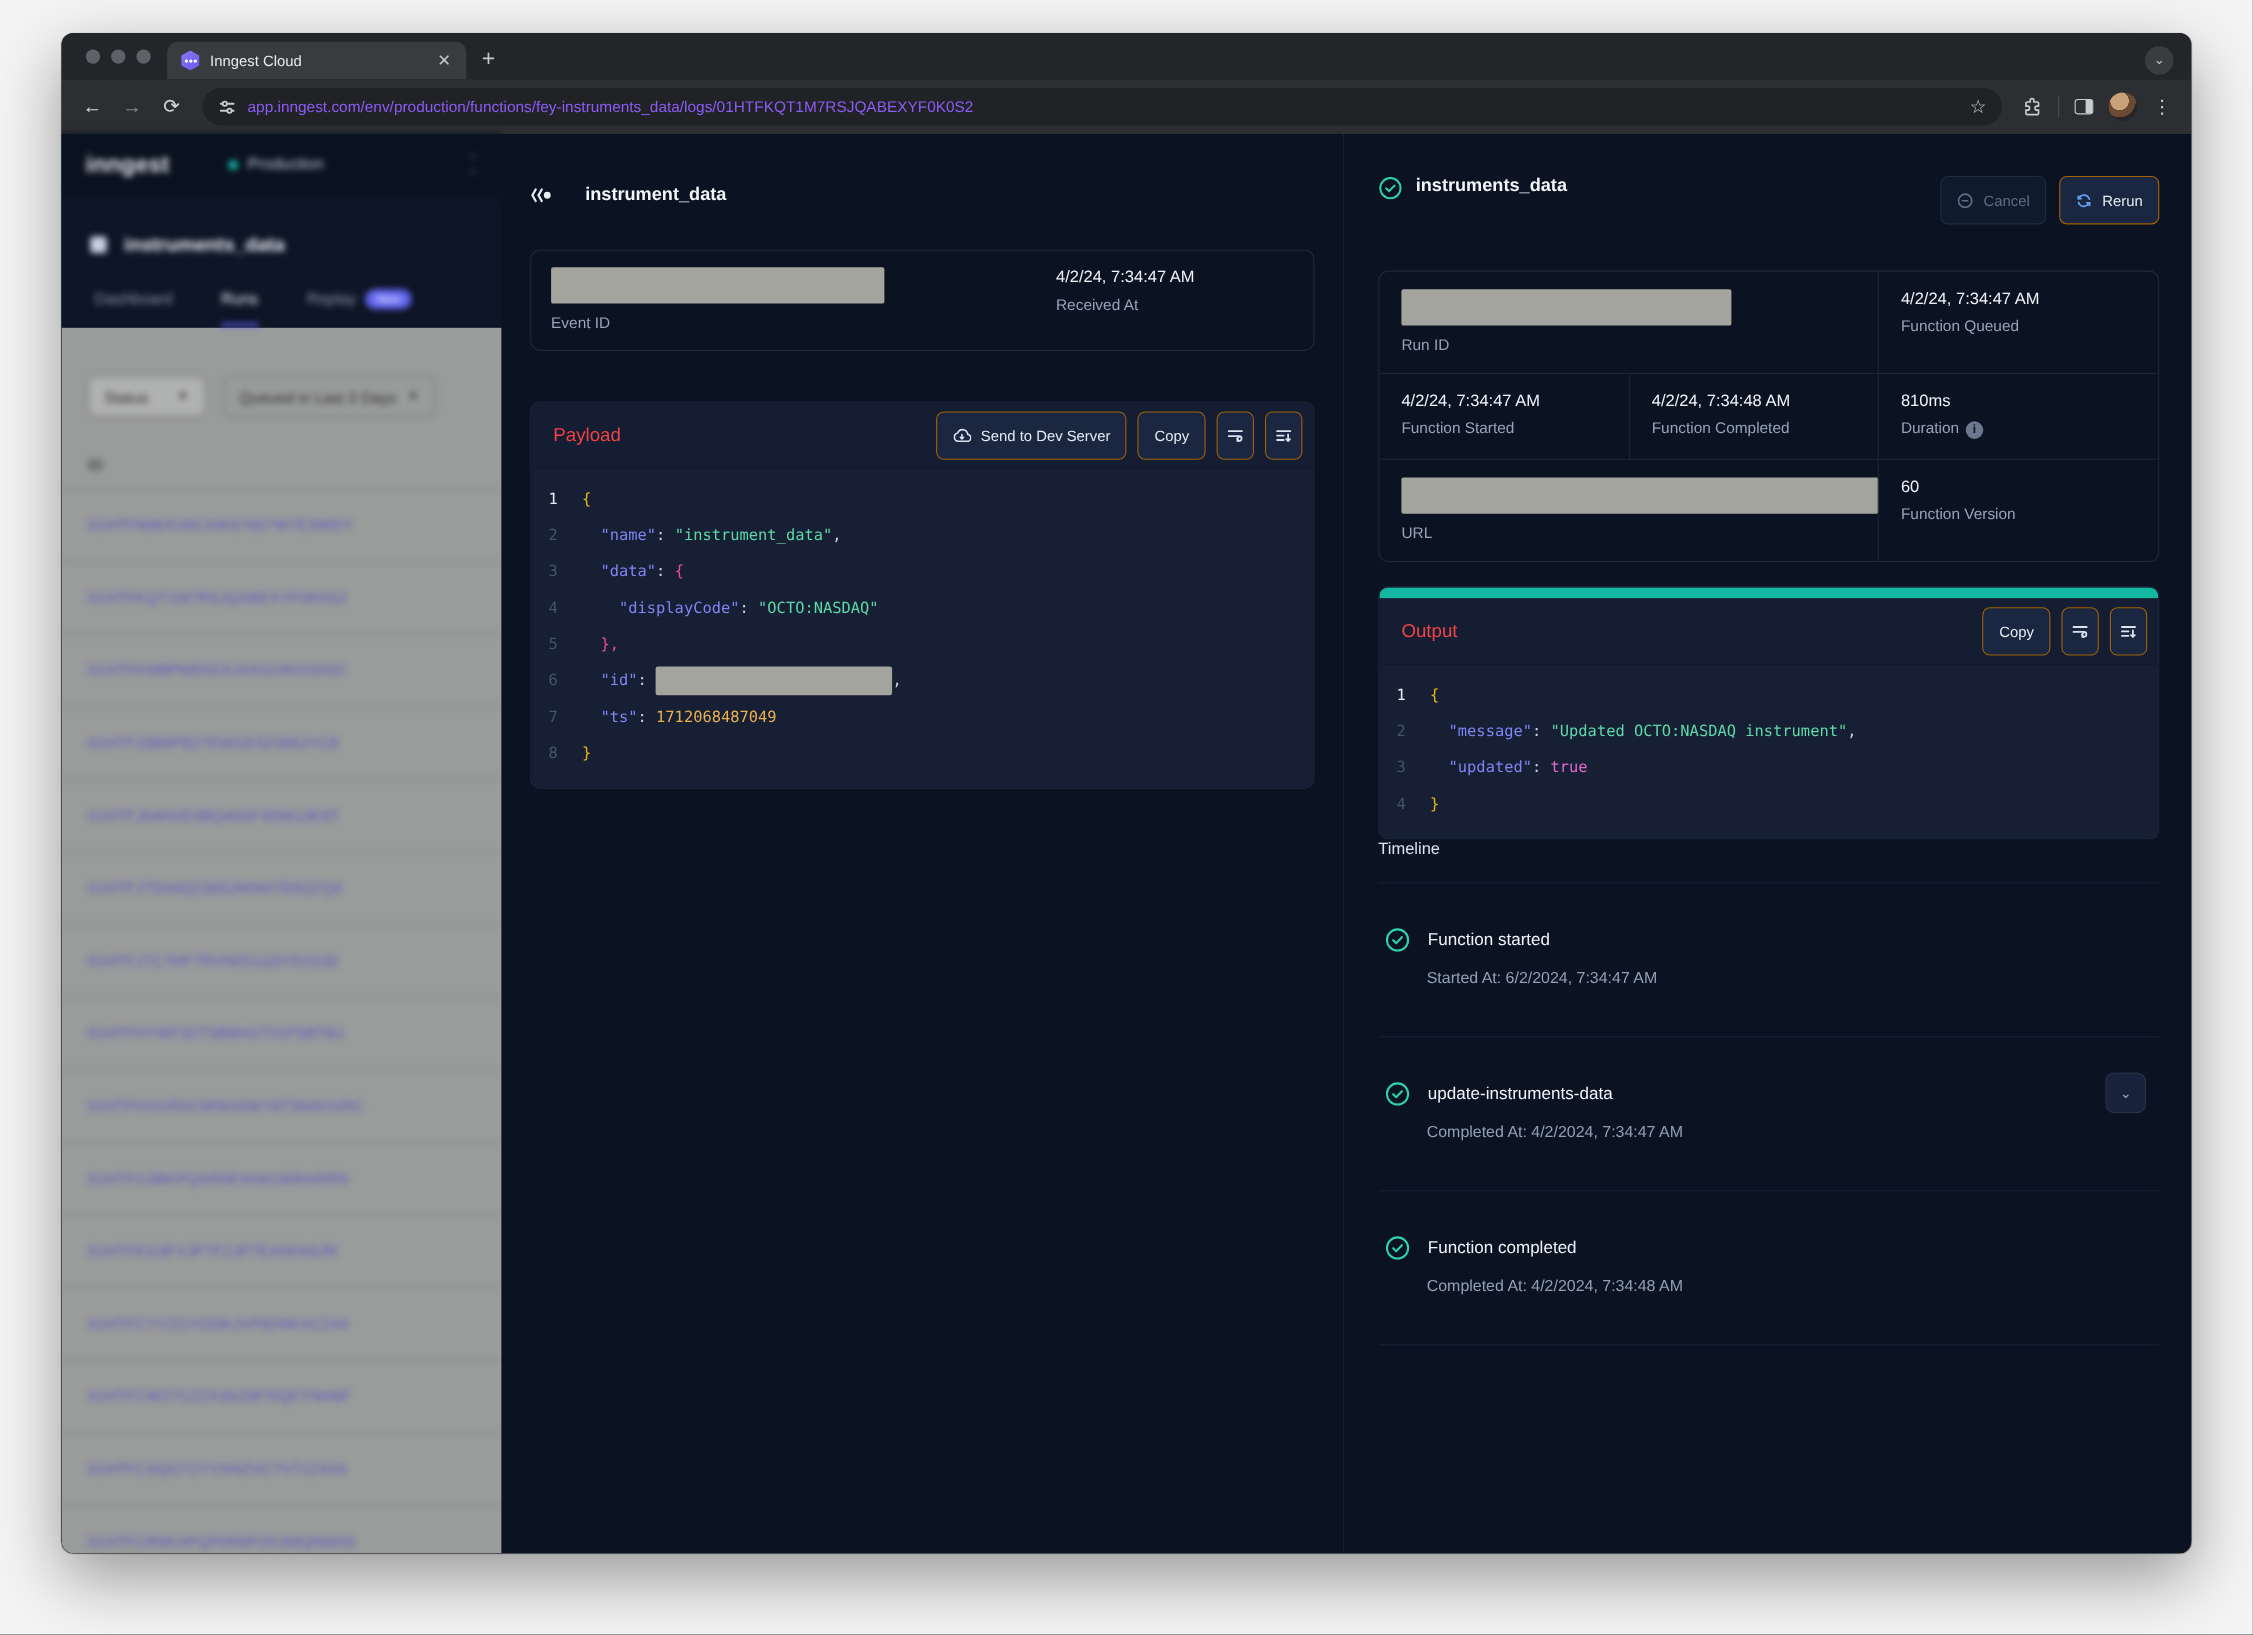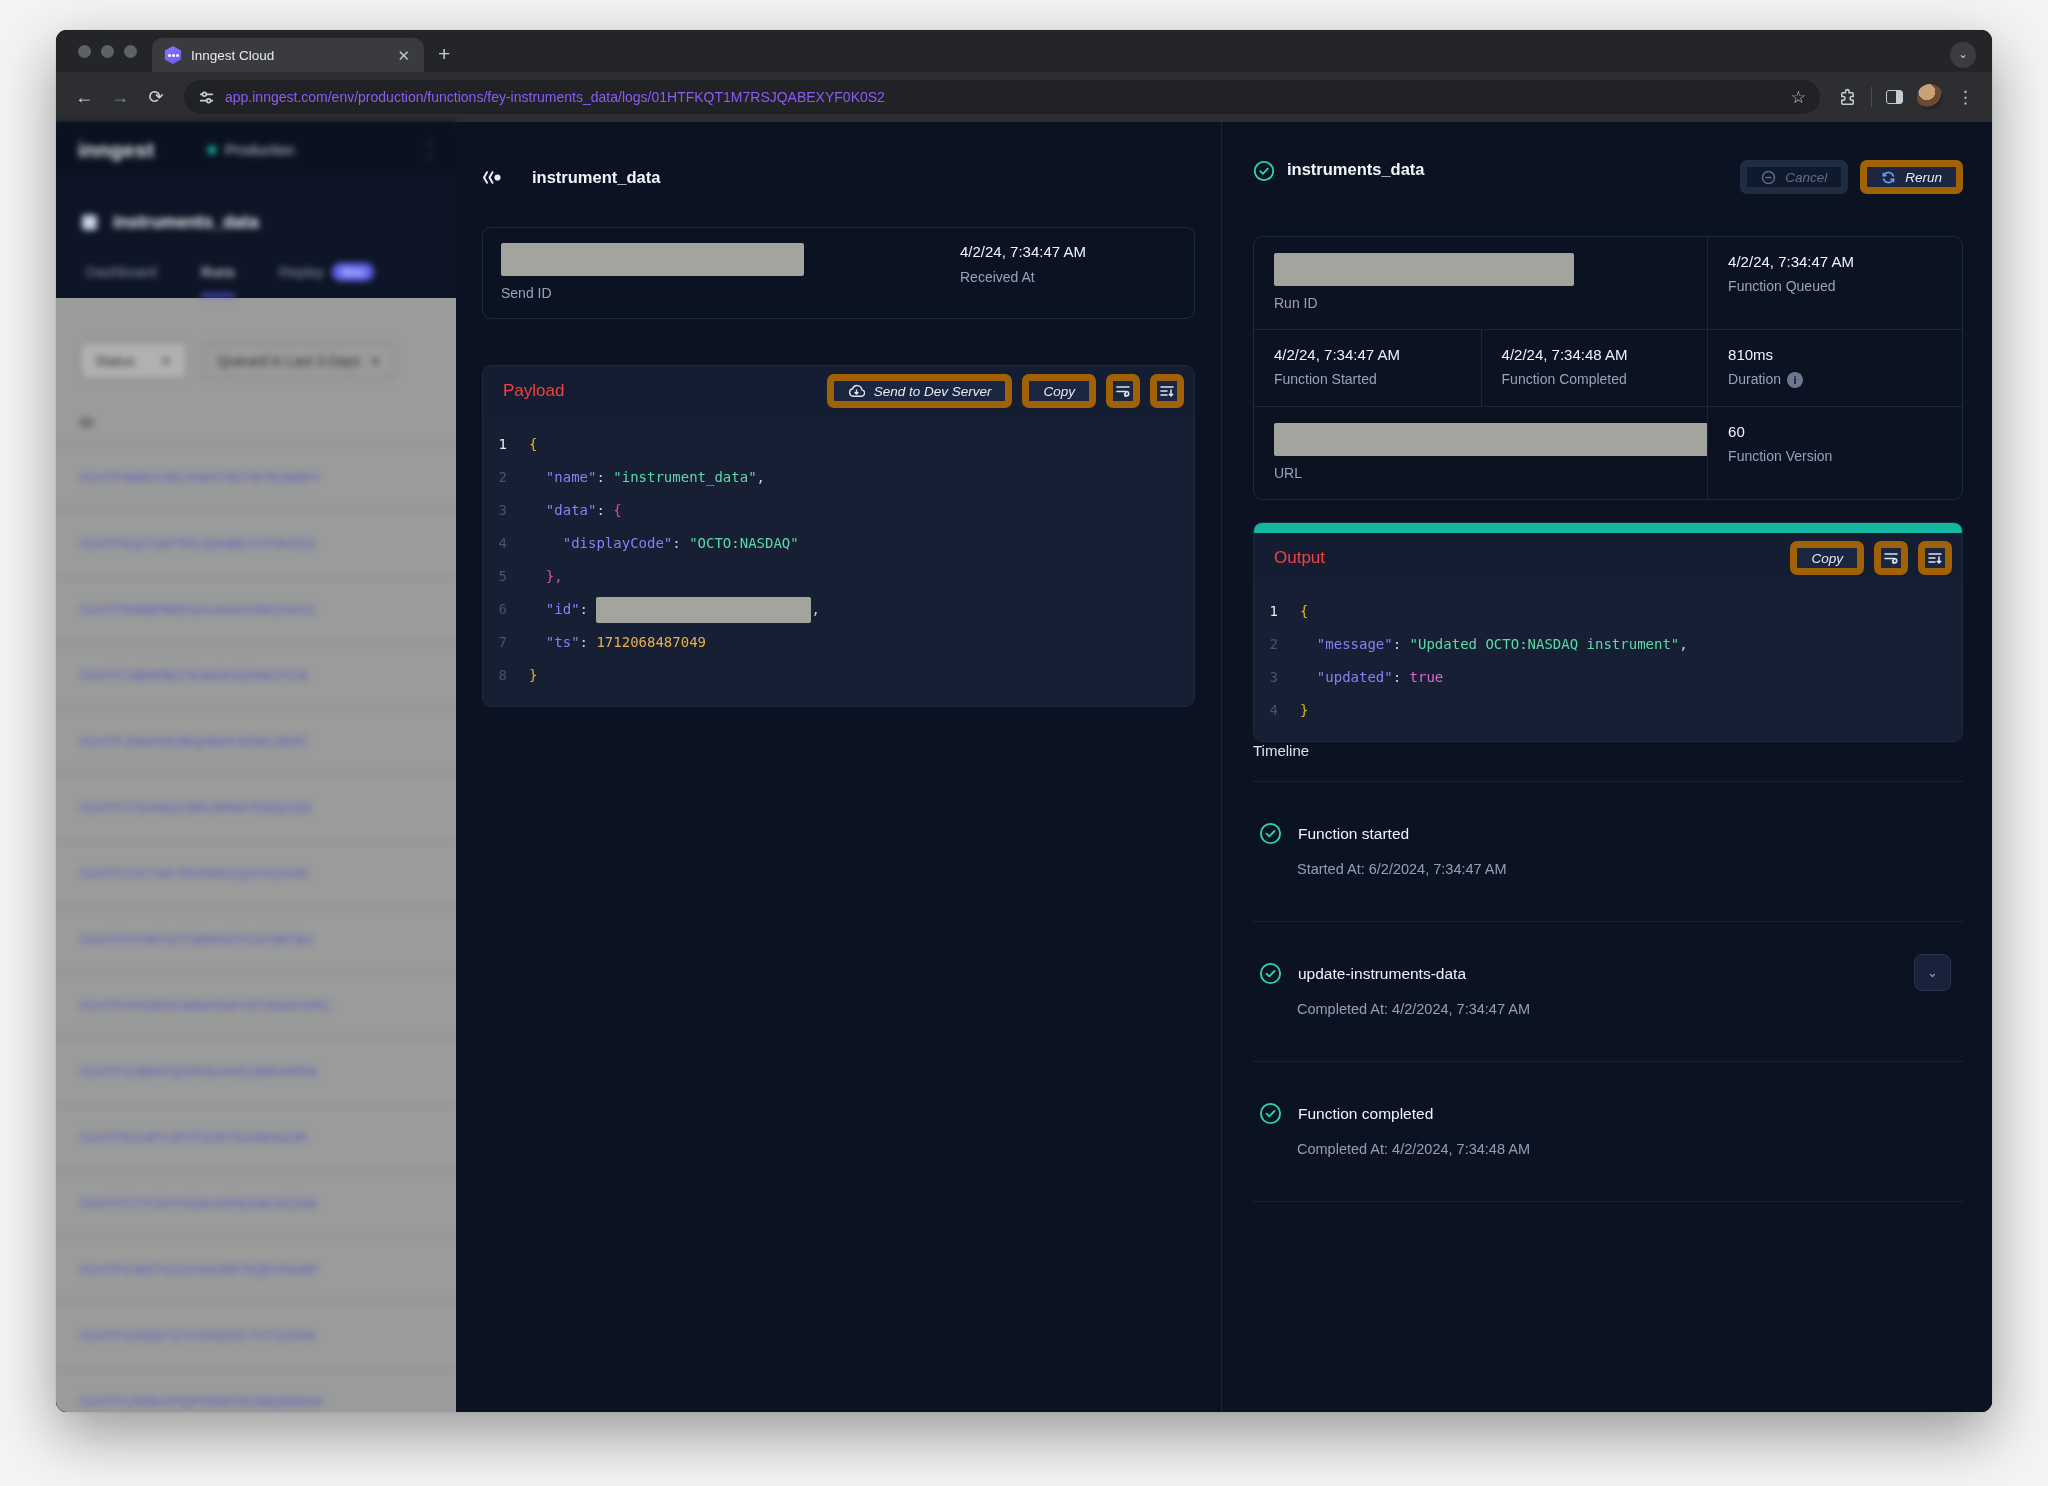--- a/index.html
+++ b/index.html
@@ -86,22 +86,22 @@
   
   .event-panel { width:766px; flex:none; border-right:1px solid #1b2536; padding:46px 26px 0 26px; background:#0b1322; }
   .panel-head { display:flex; align-items:center; gap:28px; }
   .panel-head-title { color:#f2f5fa; font-size:16.5px; font-weight:bold; }
   .event-card { margin-top:40px; padding:15px 18px 17px 18px; display:flex; }
   .event-card .cell1 { width:68%; }
   .event-card .bar { width:303px; height:33px; margin-bottom:9px; }
   .payload-card { margin-top:46px; overflow:hidden; }
   .code-head { background:#141d31; display:flex; align-items:center; padding:8px 10px 8px 20px; gap:10px; }
   .code-head-title { color:#ef4444; font-size:17px; flex:1; }
-  .btn { height:34px; background:#1b2640; border:7px solid #a16207; border-radius:7px; color:#e6ebf3;
-    font-size:13.5px; display:flex; align-items:center; gap:9px; padding:0 14px;font-style:italic; }
+  .btn { height:44px; background:#1b2640; border:1px solid #a16207; border-radius:7px; color:#e6ebf3;
+    font-size:13.5px; display:flex; align-items:center; gap:9px; padding:0 14px; }
   .btn.icon-only { width:34px; padding:0; justify-content:center; }
   .code-body { background:#161f34; padding:12px 0 14px 0; }
   .code-line { display:flex; line-height:33px; font-family:"DejaVu Sans Mono", monospace; font-size:14px; }
   .gutter { width:46px; text-align:right; padding-right:22px; color:#46536d; flex:none; }
   .gutter.active { color:#e7ecf4; }
   .code-text { white-space:pre; color:#cbd5e1; }
   .tok-y { color:#e7b416; } .tok-m { color:#ec4899; } .tok-k { color:#8185f2; }
   .tok-s { color:#5dd9a8; } .tok-n { color:#e9b04e; } .tok-b { color:#e06ac8; } .tok-p { color:#c8d2e2; }
   .redact-inline { display:inline-block; height:26px; background:#a4a49f; border-radius:2px; vertical-align:middle; }
 
@@ -276,21 +276,21 @@
           <path d="M5 3.2L2 8.5l3 5.3"></path>
             <path d="M10.5 3.2L7.5 8.5l3 5.3"></path>
             <circle cx="15.5" cy="8.5" r="3.1" fill="#e8edf5" stroke="none"></circle>
         </svg>
         <span class="panel-head-title">instrument_data</span>
       </div>
 
       <div class="card event-card">
         <div class="cell1">
           <div class="redact bar"></div>
-          <div class="panel-label">Send ID</div>
+          <div class="panel-label">Event ID</div>
         </div>
         <div>
           <div class="panel-value" style="margin-bottom:9px;">4/2/24, 7:34:47 AM</div>
           <div class="panel-label">Received At</div>
         </div>
       </div>
 
       <div class="card payload-card">
         <div class="code-head">
           <span class="code-head-title">Payload</span>

